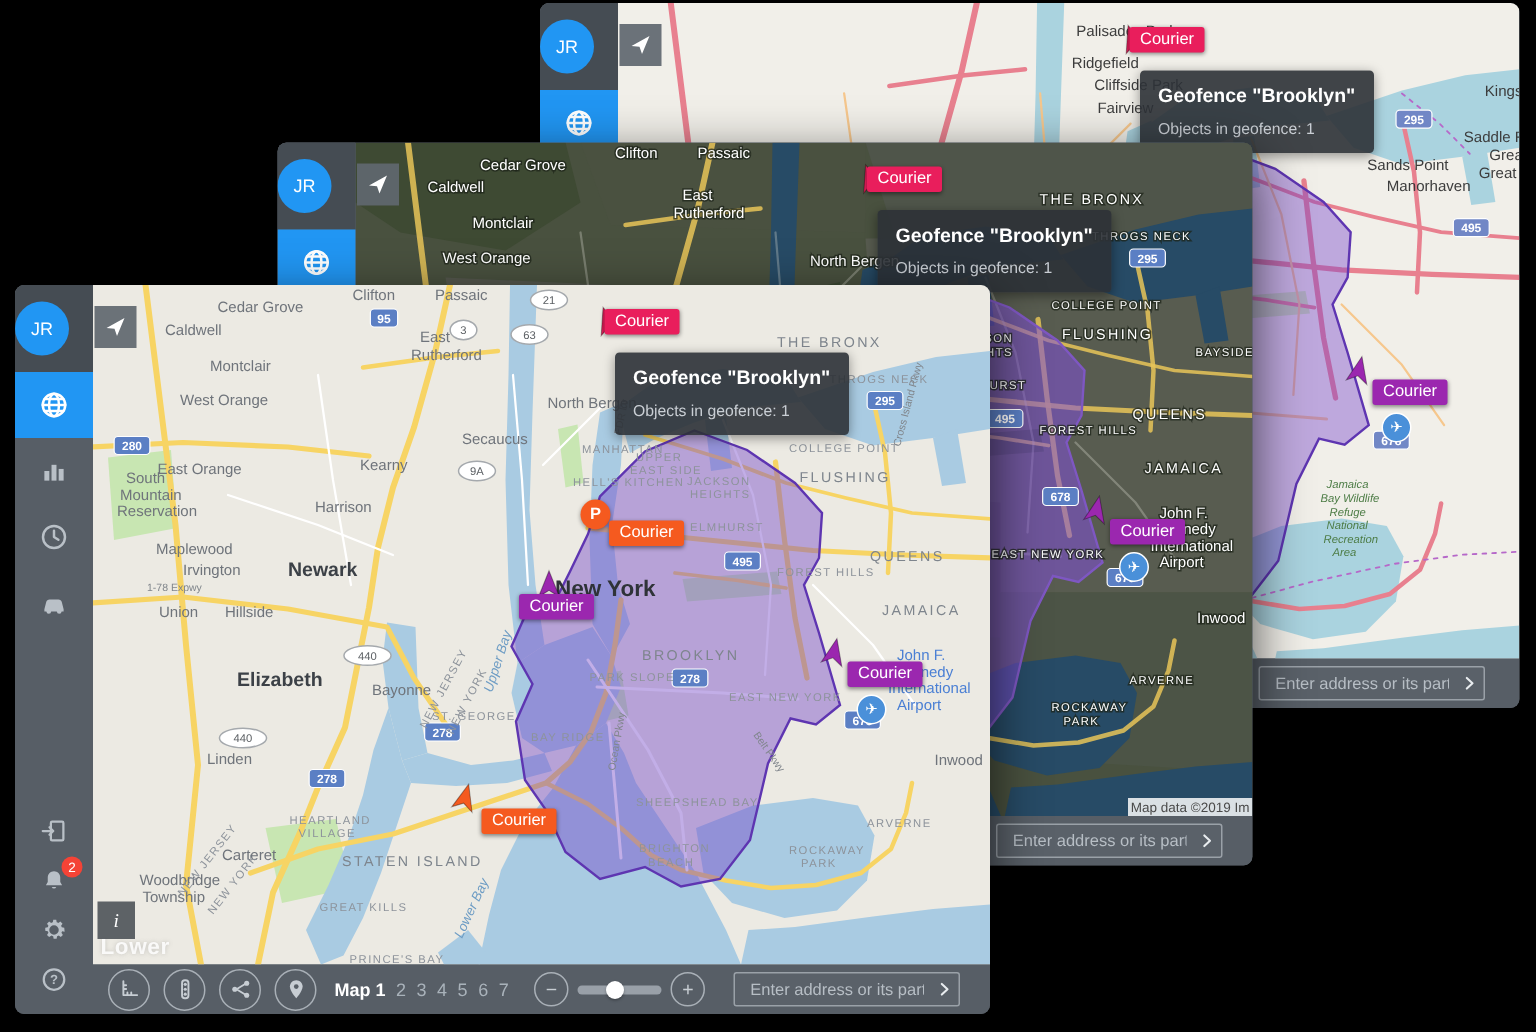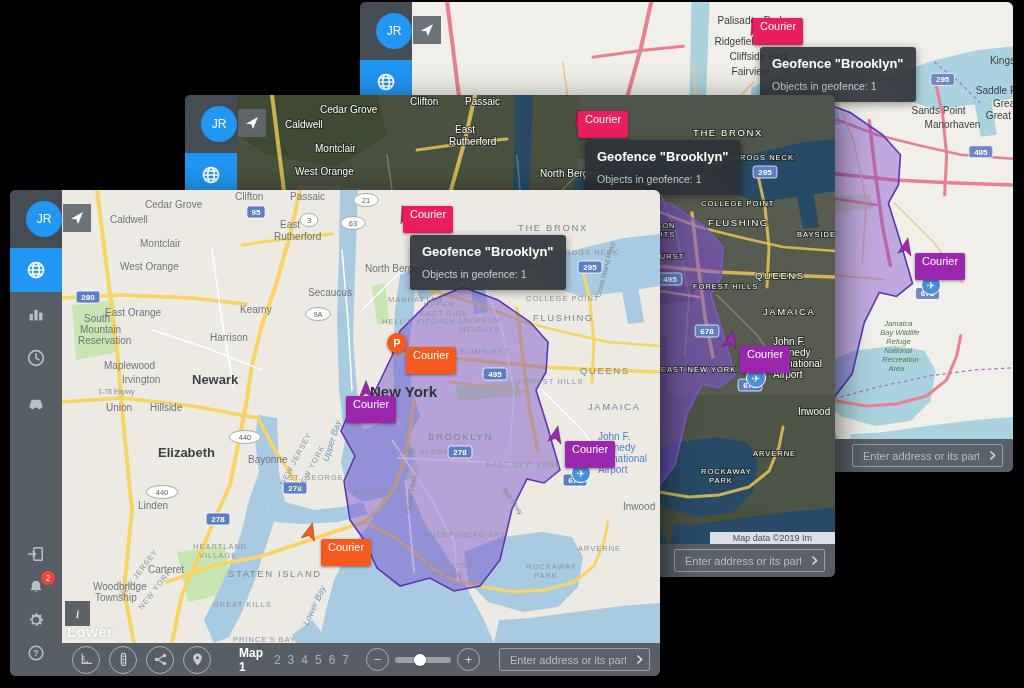--- a/index.html
+++ b/index.html
@@ -1,51 +1,51 @@
 <!DOCTYPE html>
 <html><head>
 <meta charset="utf-8">
 <style>
   html,body{margin:0;padding:0;background:#000;}
   body{width:1024px;height:688px;overflow:hidden;font-family:"Liberation Sans",sans-serif;}
   #stage{position:relative;width:1024px;height:688px;overflow:hidden;background:#000;}
   .window{position:absolute;display:flex;border-radius:6px;overflow:hidden;box-shadow:0 12px 36px rgba(0,0,0,.68);background:#575e66;}
   .sidebar{width:52px;flex:0 0 52px;background:#575e66;display:flex;flex-direction:column;}
-  .sb-head{height:58px;background:#454c53;display:flex;align-items:center;justify-content:flex-end;flex:0 0 58px;}
+  .sb-head{height:58px;background:#454c53;display:flex;align-items:center;justify-content:flex-start;flex:0 0 58px;}
   .avatar{width:36px;height:36px;border-radius:50%;background:#2196f3;color:#fff;font-size:12px;display:flex;align-items:center;justify-content:center;}
   .sb-item{height:44px;display:flex;align-items:center;justify-content:center;cursor:pointer;}
   .sb-item.active{background:#2196f3;}
   .sb-bottom{margin-top:auto;display:flex;flex-direction:column;gap:11px;padding:8px 0 12px;align-items:center;}
   .sb-bottom .sb-item{height:22px;position:relative;}
   .badge{position:absolute;top:-5px;right:-9px;background:#f44336;color:#fff;border-radius:50%;width:14px;height:14px;font-size:9px;display:flex;align-items:center;justify-content:center;}
   .main{flex:1;display:flex;flex-direction:column;min-width:0;}
   .mapArea{position:relative;flex:1;overflow:hidden;}
   .mapArea svg.base{position:absolute;left:0;top:0;width:100%;height:100%;}
   .navBtn{position:absolute;left:1px;top:14px;width:28px;height:28px;background:rgba(96,103,111,.92);display:flex;align-items:center;justify-content:center;}
   .toolbar{height:33px;flex:0 0 33px;background:#575e66;display:flex;align-items:center;gap:9px;padding:0 10px;}
   .tool{width:26px;height:26px;border-radius:50%;border:1.5px solid #a9b0b7;display:flex;align-items:center;justify-content:center;cursor:pointer;flex:0 0 26px;}
-  .mapnums{display:flex;gap:7px;align-items:center;margin-left:19px;font-size:12px;color:#a9b2ba;}
+  .mapnums{display:flex;gap:7px;align-items:center;margin-left:3px;font-size:12px;color:#a9b2ba;}
   .mapnums .cur{color:#fff;font-weight:bold;}
   .zoomctl{display:flex;align-items:center;gap:6px;margin-left:8px;}
   .zbtn{width:21px;height:21px;border-radius:50%;border:1.5px solid #a9b0b7;color:#c7cdd3;display:flex;align-items:center;justify-content:center;font-size:13px;cursor:pointer;flex:0 0 21px;}
   .ztrack{width:56px;height:6px;border-radius:3px;background:#99a0a8;position:relative;cursor:pointer;}
   .zknob{position:absolute;top:-3px;width:12px;height:12px;border-radius:50%;background:#fff;box-shadow:0 1px 2px rgba(0,0,0,.3);}
   .addr{margin-left:10px;display:flex;align-items:center;border:1px solid #9aa1a8;border-radius:2px;height:21px;padding:0 3px 0 8px;gap:5px;background:rgba(255,255,255,.02);}
   .addr input{background:transparent;border:0;outline:0;color:#e8ecef;font-size:11px;width:116px;font-family:"Liberation Sans",sans-serif;}
   .addr input::placeholder{color:#b7bec5;}
-  .chip{position:absolute;color:#fff;font-size:11px;padding:2px 7px 13px;border-radius:2px;white-space:nowrap;box-shadow:0 1px 3px rgba(0,0,0,.45);z-index:6;}
+  .chip{position:absolute;color:#fff;font-size:11px;padding:2px 7px 3px;border-radius:2px;white-space:nowrap;box-shadow:0 1px 3px rgba(0,0,0,.45);z-index:6;}
   .arrowm{position:absolute;width:24px;height:24px;z-index:5;}
   .tooltipbox{position:absolute;background:rgba(44,49,54,.9);border-radius:3px;padding:9px 12px 10px;color:#fff;box-shadow:0 2px 8px rgba(0,0,0,.4);z-index:7;}
   .tt-title{font-size:13px;font-weight:bold;white-space:nowrap;}
   .tt-sub{font-size:10.5px;color:#c9ced4;margin-top:9px;white-space:nowrap;}
   .pmark{position:absolute;width:20px;height:20px;border-radius:50%;color:#fff;font-weight:bold;font-size:11px;display:flex;align-items:center;justify-content:center;box-shadow:0 1px 3px rgba(0,0,0,.4);z-index:5;}
   .plane{position:absolute;width:18px;height:18px;border-radius:50%;background:#4a90d9;color:#fff;font-size:10px;display:flex;align-items:center;justify-content:center;border:1.5px solid #fff;z-index:4;}
   .wmark{position:absolute;left:5px;bottom:3px;color:rgba(255,255,255,.85);font-size:15px;font-weight:bold;letter-spacing:.4px;text-shadow:0 0 3px rgba(120,120,120,.35);z-index:3;}
   .infoBtn{position:absolute;left:3px;bottom:17px;width:25px;height:25px;background:rgba(68,74,80,.85);color:#fff;display:flex;align-items:center;justify-content:center;font-size:13px;font-style:italic;font-family:"Liberation Serif",serif;z-index:4;}
-  .attrib{position:absolute;right:0;bottom:0;background:rgba(250,250,250,.85);color:#4a4a4a;font-size:9px;padding:1px 23px;white-space:nowrap;z-index:3;}
+  .attrib{position:absolute;right:0;bottom:0;background:rgba(250,250,250,.85);color:#4a4a4a;font-size:9px;padding:1px 2px;white-space:nowrap;z-index:3;}
 </style>
 </head>
 <body>
 
 <div id="stage" style="background: rgb(0, 0, 0);">
     <div class="window" style="left: 360px; top: 2px; width: 653px; height: 470px; z-index: 1;">
       <div class="sidebar">
         <div class="sb-head">
           <div class="avatar">JR</div>
         </div>

